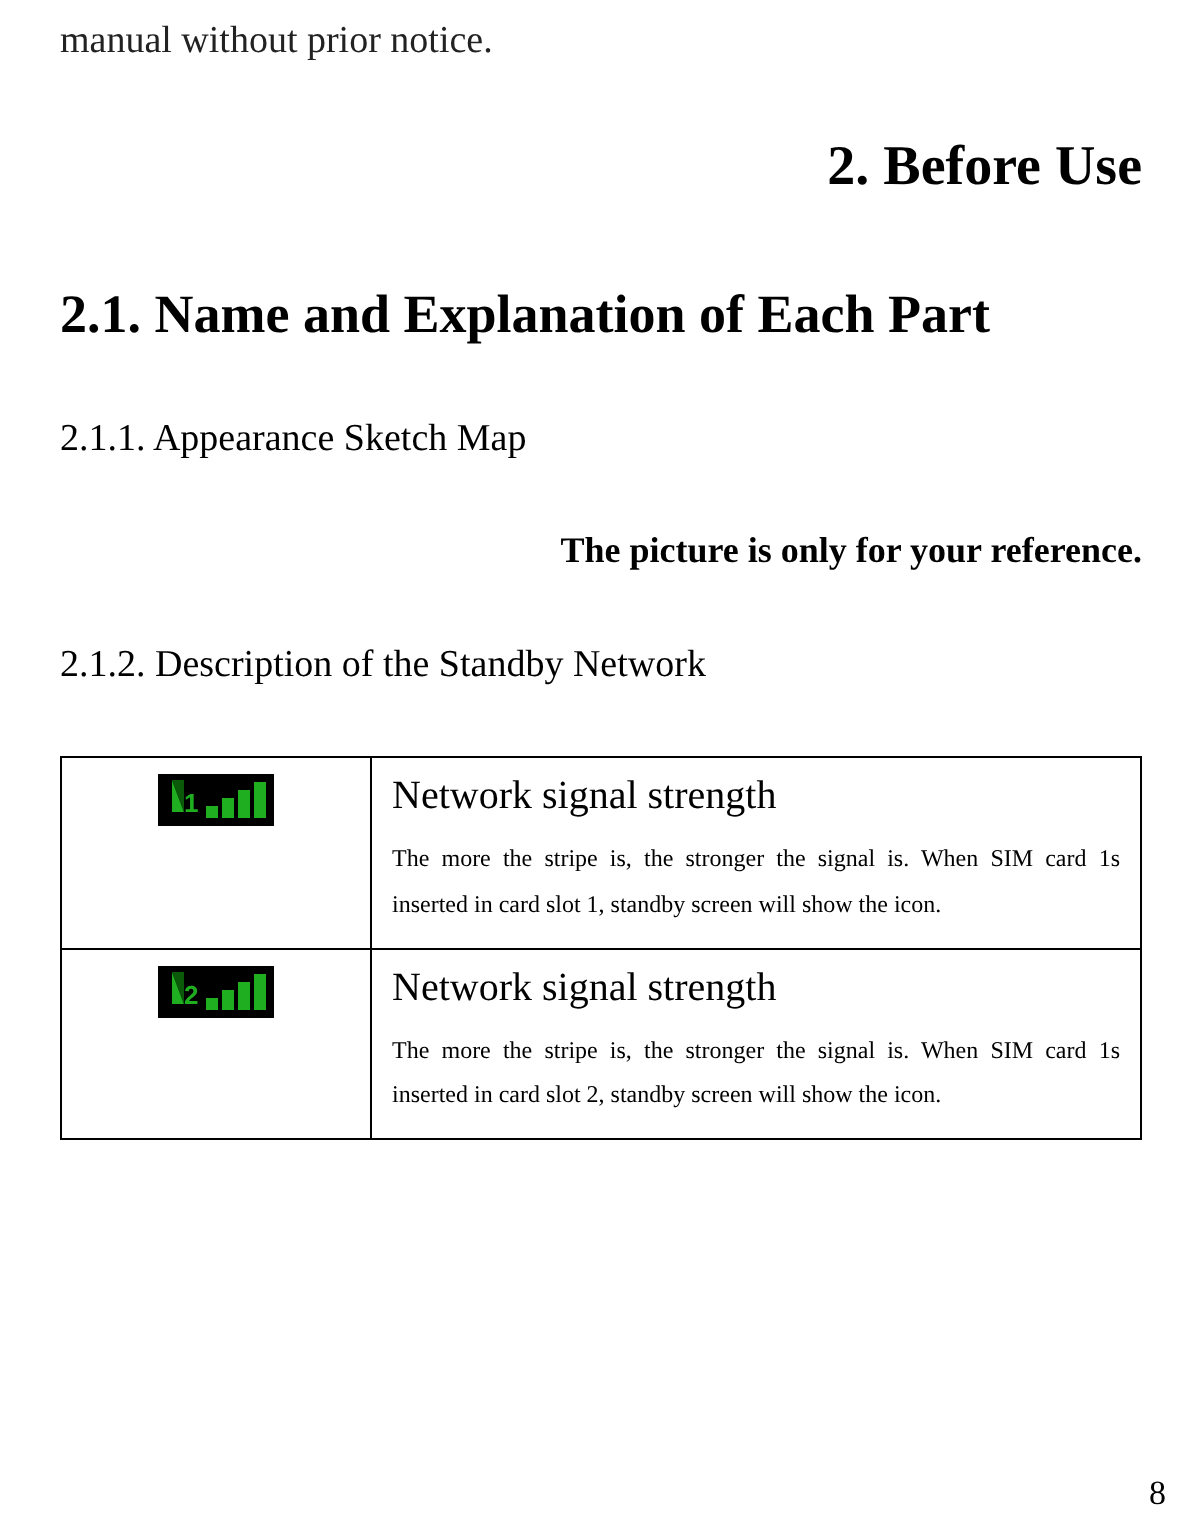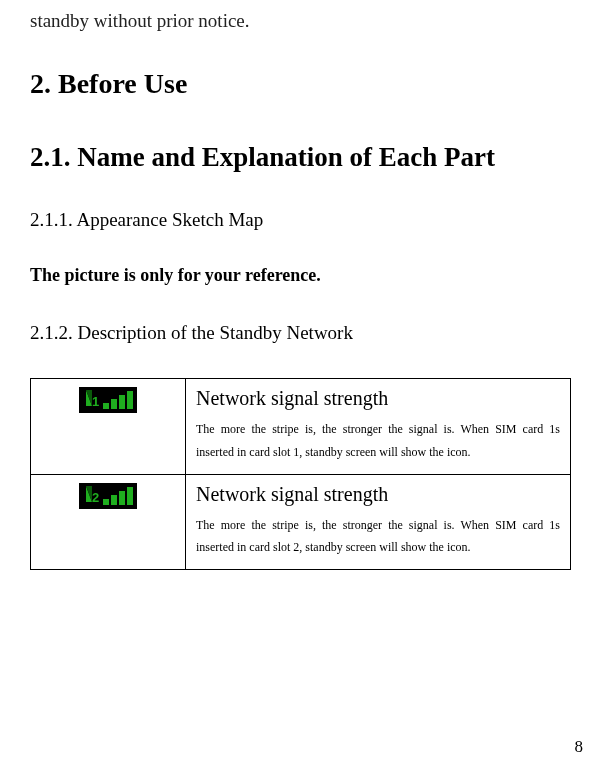--- a/index.html
+++ b/index.html
@@ -15,39 +15,40 @@
       color: #000;
       padding: 10px 30px 10px 30px;
       position: relative;
     }
     .intro-line {
       font-size: 19px;
       margin-bottom: 36px;
       color: #222;
     }
     .chapter-heading {
-      text-align: left;
+      text-align: right;
       font-size: 28px;
       font-weight: bold;
       margin-bottom: 42px;
     }
     .section-h2 {
       font-size: 27px;
       font-weight: bold;
       margin-bottom: 36px;
     }
     .section-h3 {
       font-size: 19px;
       font-weight: normal;
       margin-bottom: 34px;
     }
     .note-bold {
       font-size: 18px;
       font-weight: bold;
       margin-bottom: 36px;
+      text-align: right;
     }
     .desc-table {
       width: 100%;
       border-collapse: collapse;
       margin-top: 6px;
     }
     .desc-table td {
       border: 1px solid #000;
       vertical-align: top;
       padding: 8px 10px 10px 10px;
@@ -81,21 +82,21 @@
       position: relative;
       border-radius: 2px;
     }
     .signal-icon svg {
       display: block;
     }
   </style>
 </head>
 <body>
 
-<div class="intro-line">standby without prior notice.</div>
+<div class="intro-line">manual without prior notice.</div>
 
 <h1 class="chapter-heading">2.   Before Use</h1>
 
 <h2 class="section-h2">2.1.    Name and Explanation of Each Part</h2>
 
 <h3 class="section-h3">2.1.1.     Appearance Sketch Map</h3>
 
 <div class="note-bold">The picture is only for your reference.</div>
 
 <h3 class="section-h3">2.1.2.     Description of the Standby Network</h3>

